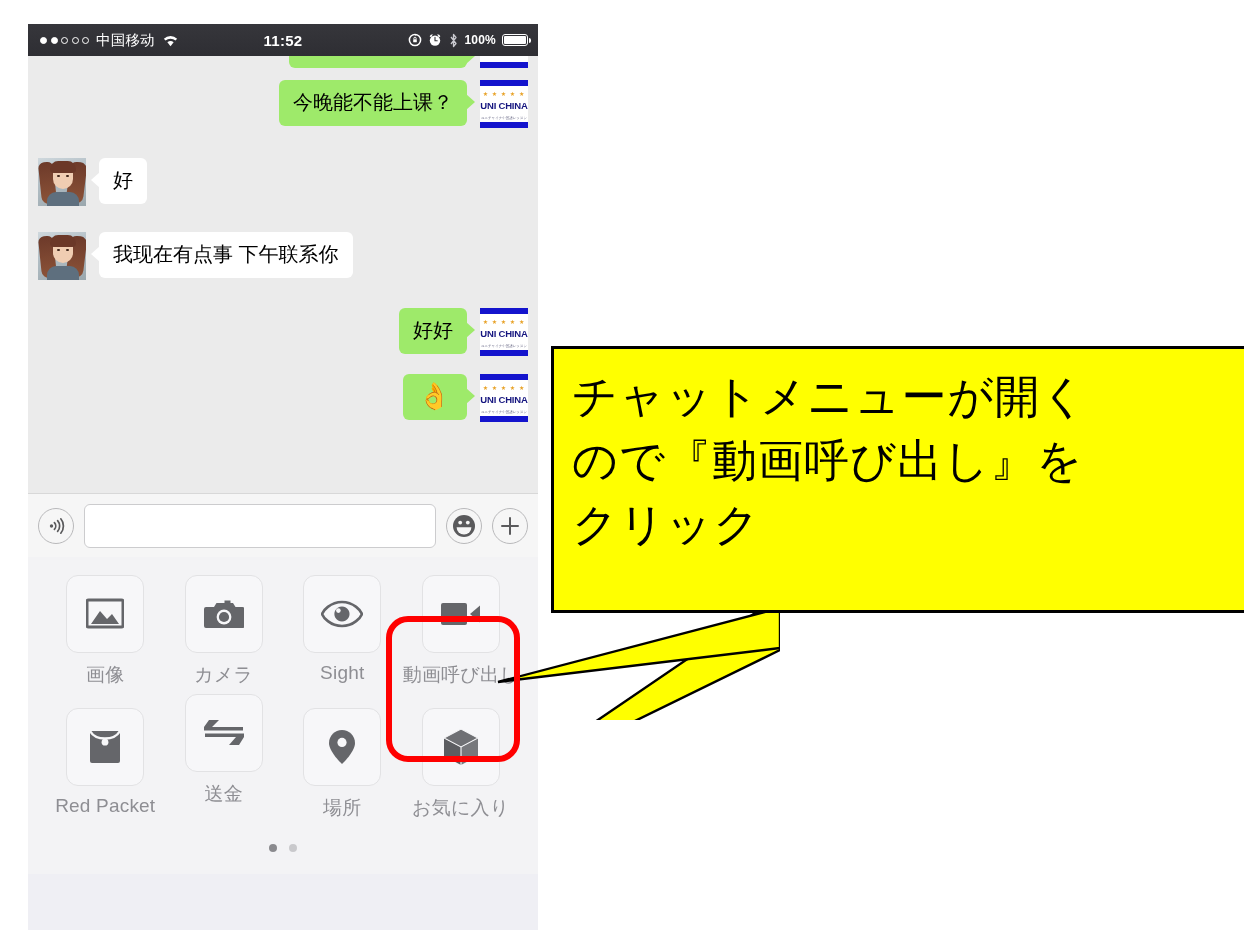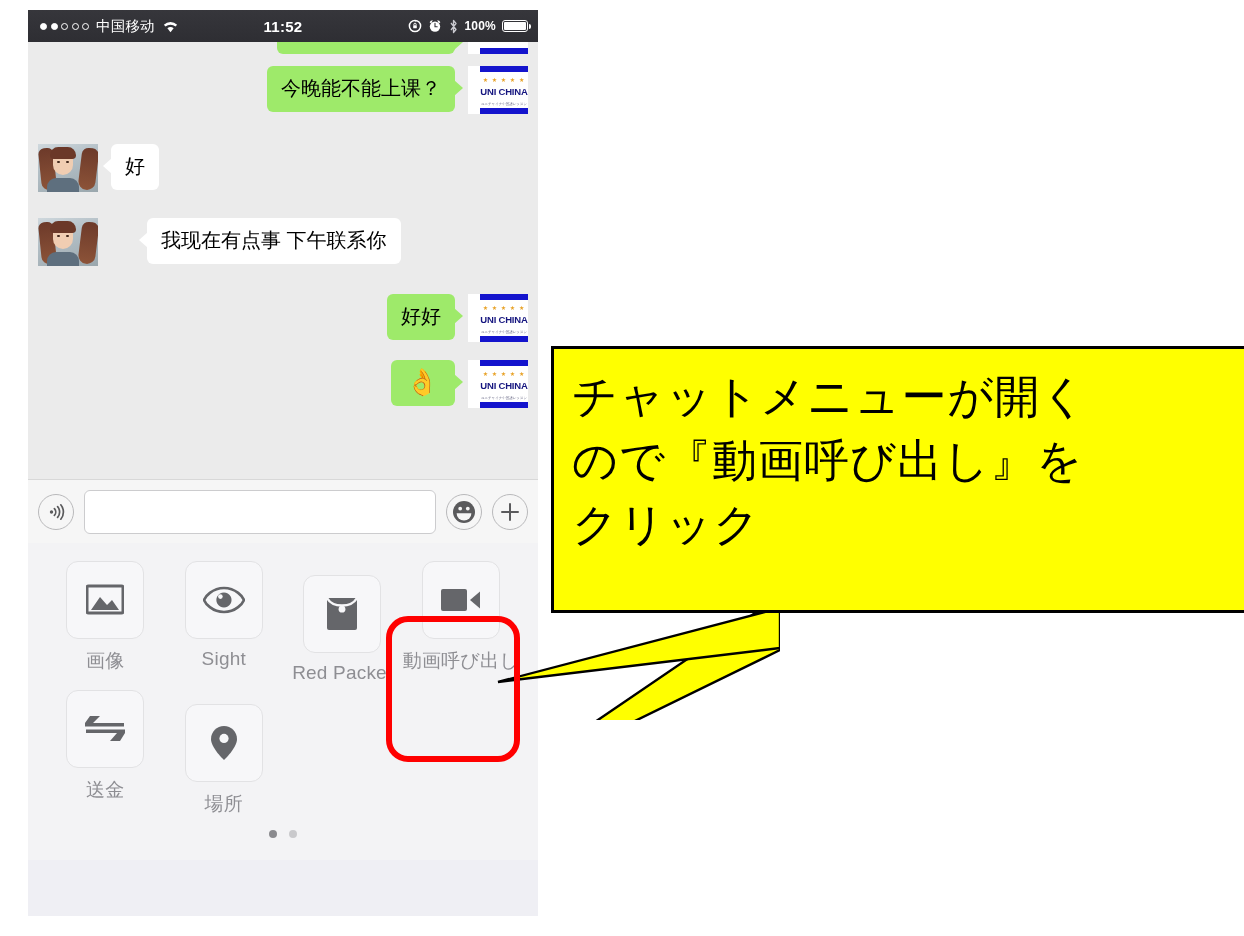--- a/index.html
+++ b/index.html
@@ -12,21 +12,21 @@
     height: 936px;
     position: relative;
     font-family: "Liberation Sans", "DejaVu Sans", sans-serif;
     overflow: hidden;
   }
 
   
   #phone {
     position: absolute;
     left: 28px;
-    top: 10px;
+    top: 24px;
     width: 510px;
     height: 906px;
     background: #efeff4;
     overflow: hidden;
   }
 
   
   .statusbar {
     position: relative;
     height: 32px;
@@ -106,21 +106,21 @@
   .msglist {
     position: relative;
     height: 437px;
     background: #ebebeb;
     overflow: hidden;
   }
   .row { display: flex; align-items: flex-start; padding: 0 10px; }
   .row.right { justify-content: flex-end; }
   .avatar {
     width: 48px; height: 48px; flex: 0 0 48px; overflow: hidden;
-    position: relative; background: #ccc; padding-left: 12px;
+    position: relative; background: #ccc;
   }
   
   .av-girl { background: linear-gradient(160deg,#cfd8dd 0%, #b3bfc6 40%, #9aa7ad 100%); }
   .av-girl .hair-l, .av-girl .hair-r {
     position:absolute; top: 4px; width: 15px; height: 42px;
     background: linear-gradient(180deg,#6d3a2a,#8c5338);
     border-radius: 8px 8px 10px 10px;
   }
   .av-girl .hair-l { left: 2px; transform: rotate(-6deg); }
   .av-girl .hair-r { right: 1px; transform: rotate(7deg); width: 17px; }
@@ -332,21 +332,21 @@
           <div class="hair-r"></div>
         <div class="face"></div>
           <div class="fringe"></div>
         <div class="eye l"></div>
           <div class="eye r"></div>
         <div class="body"></div>
       </div>
       <div class="bubble in">好</div>
     </div>
 
-    <div class="row" style="margin-top:26px;gap:36px;">
+    <div class="row" style="margin-top:26px;">
       <div class="avatar av-girl">
         <div class="hair-l"></div>
           <div class="hair-r"></div>
         <div class="face"></div>
           <div class="fringe"></div>
         <div class="eye l"></div>
           <div class="eye r"></div>
         <div class="body"></div>
       </div>
       <div class="bubble in">我现在有点事 下午联系你</div>
@@ -410,73 +410,95 @@
       <div class="att-cell">
         <div class="att-tile">
           <svg width="38" height="34" viewBox="0 0 38 34">
             <rect x="1" y="3" width="36" height="27" rx="1.6" fill="none" stroke="#65666a" stroke-width="3"></rect>
             <path d="M5 27 L14 14 L21 22 L26 17 L33 27 Z" fill="#65666a"></path>
           </svg>
         </div>
         <div class="att-label">画像</div>
       </div>
 
+      <div class="att-cell">
+        <div class="att-tile">
+          <svg width="40" height="32" viewBox="0 0 40 32">
+            <path d="M2 9 h8 l2.5-4 h8 V2.5 h6 V5 h2.5 l2.5 4 h7 a2 2 0 0 1 2 2 v17 a2 2 0 0 1 -2 2 H2 a2 2 0 0 1 -2 -2 V11 a2 2 0 0 1 2 -2 z" fill="#65666a"></path>
+            <circle cx="20" cy="19" r="7.4" fill="#f7f7f9"></circle>
+            <circle cx="20" cy="19" r="5.1" fill="#65666a"></circle>
+          </svg>
+        </div>
+        <div class="att-label">カメラ</div>
+      </div>
 
       <div class="att-cell">
         <div class="att-tile">
           <svg width="42" height="28" viewBox="0 0 42 28">
             <path d="M21 2 C33 2 40 11 41 14 C40 17 33 26 21 26 C9 26 2 17 1 14 C2 11 9 2 21 2 Z" fill="none" stroke="#65666a" stroke-width="2.6"></path>
             <path d="M21 6.4 a7.6 7.6 0 1 1 -0.1 0 z" fill="#65666a"></path>
             <circle cx="17.4" cy="10.6" r="2.3" fill="#f7f7f9"></circle>
           </svg>
         </div>
         <div class="att-label">Sight</div>
       </div>
 
+      <div class="att-cell">
+        <div class="att-tile">
+          <svg width="40" height="24" viewBox="0 0 40 24">
+            <rect x="0" y="1" width="26" height="22" rx="2" fill="#65666a"></rect>
+            <path d="M29 12 L39 3.5 v17 Z" fill="#65666a"></path>
+          </svg>
+        </div>
+        <div class="att-label">動画呼び出し</div>
+      </div>
+
       <div class="att-cell" style="margin-top:14px;">
         <div class="att-tile">
           <svg width="32" height="34" viewBox="0 0 32 34">
             <rect x="1" y="1" width="30" height="32" rx="2" fill="#65666a"></rect>
             <path d="M1 1 C7 11 25 11 31 1" fill="none" stroke="#f7f7f9" stroke-width="2.4"></path>
             <circle cx="16" cy="12.2" r="3.4" fill="#f7f7f9"></circle>
           </svg>
         </div>
         <div class="att-label">Red Packet</div>
       </div>
 
-      <div class="att-cell">
-        <div class="att-tile">
-          <svg width="40" height="24" viewBox="0 0 40 24">
-            <rect x="0" y="1" width="26" height="22" rx="2" fill="#65666a"></rect>
-            <path d="M29 12 L39 3.5 v17 Z" fill="#65666a"></path>
-          </svg>
-        </div>
-        <div class="att-label">動画呼び出し</div>
-      </div>
-
       <div class="att-cell" style="margin-top:0;">
         <div class="att-tile">
           <svg width="40" height="30" viewBox="0 0 40 30">
             <path d="M39 9 H8 l7-7 H5 L0 9 h0 l0 3.4 h39 z" fill="#65666a"></path>
             <path d="M1 19 h31 l-7 8 h10 l5-8 h0 l0-3.4 H1 z" fill="#65666a"></path>
           </svg>
         </div>
         <div class="att-label">送金</div>
       </div>
 
       <div class="att-cell" style="margin-top:14px;">
         <div class="att-tile">
           <svg width="28" height="36" viewBox="0 0 28 36">
             <path d="M14 1 C6.8 1 1 6.8 1 14 C1 23 14 35 14 35 C14 35 27 23 27 14 C27 6.8 21.2 1 14 1 Z" fill="#65666a"></path>
             <circle cx="14" cy="13.4" r="4.6" fill="#f7f7f9"></circle>
           </svg>
         </div>
         <div class="att-label">場所</div>
       </div>
 
+      <div class="att-cell" style="margin-top:14px;">
+        <div class="att-tile">
+          <svg width="36" height="38" viewBox="0 0 36 38">
+            <path d="M18 1 L35 10 L18 19 L1 10 Z" fill="#6f7074"></path>
+            <path d="M1 10 L18 19 L18 37 L1 28 Z" fill="#5c5d61"></path>
+            <path d="M35 10 L18 19 L18 37 L35 28 Z" fill="#77787c"></path>
+            <path d="M18 1 L35 10 L18 19 L1 10 Z" fill="none" stroke="#f7f7f9" stroke-width="1.1"></path>
+            <path d="M18 19 L18 37" stroke="#f7f7f9" stroke-width="1.1"></path>
+          </svg>
+        </div>
+        <div class="att-label">お気に入り</div>
+      </div>
 
     </div>
     <div class="pager">
       <i class="active"></i>
       <i></i>
     </div>
   </div>
 </div>
 
 <div id="redring"></div>

